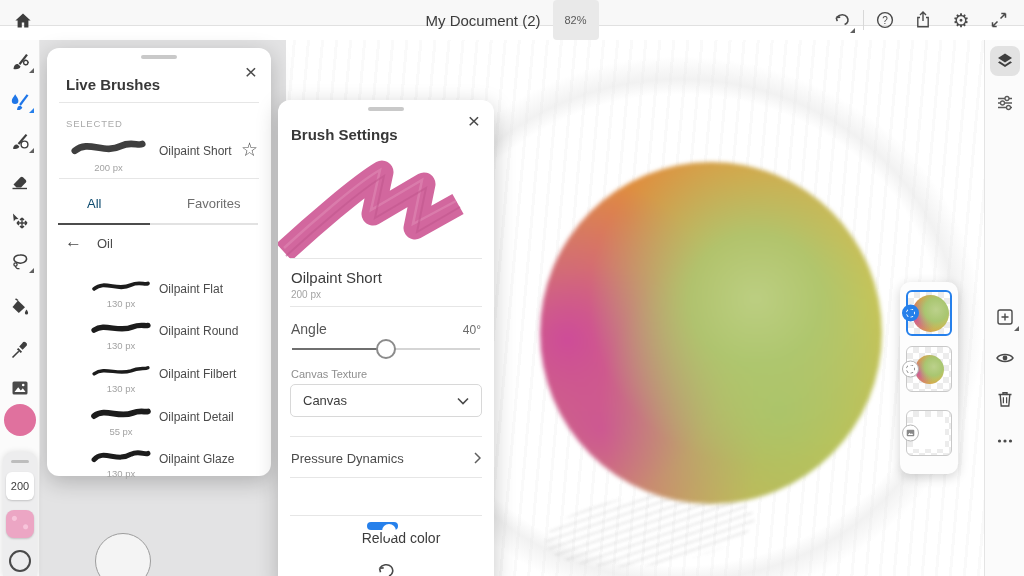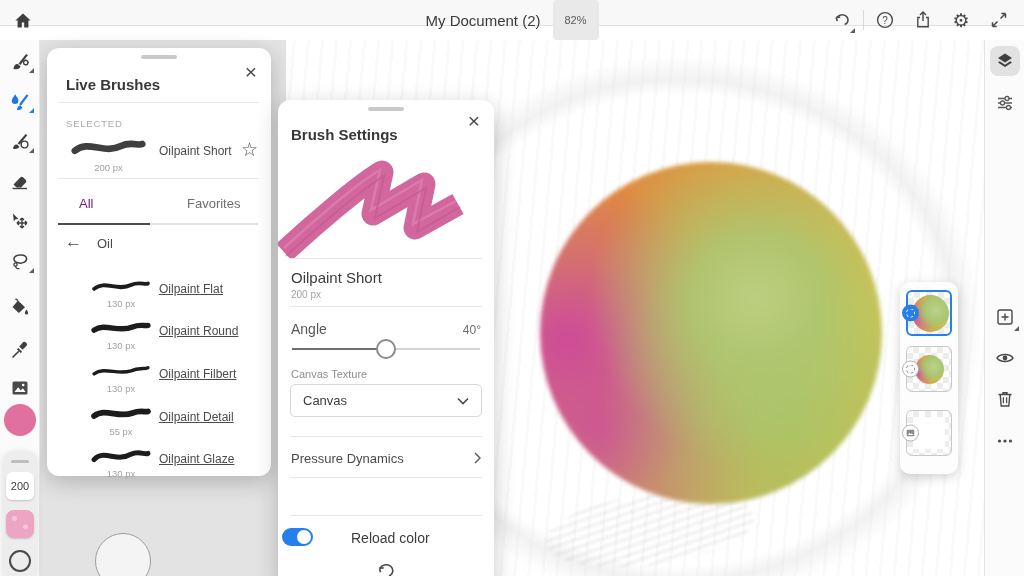--- a/index.html
+++ b/index.html
@@ -69,30 +69,30 @@
   .lb-panel { left:47px; top:48px; width:224px; height:428px; z-index:31; }
   .lb-panel .close-x { top:13px; right:14px; }
   .lb-title { position:absolute; top:28px; left:19px; font-size:15px; font-weight:700; color:#383838; }
   .lb-selected-heading { position:absolute; top:70px; left:19px; font-size:9.5px; letter-spacing:.8px; color:#ababab; }
   .lb-sel-stroke { position:absolute; left:24px; top:85px; }
   .lb-sel-size { position:absolute; left:24px; top:114px; width:75px; text-align:center; font-size:9.5px; color:#a3a3a3; }
   .lb-sel-name { position:absolute; left:112px; top:96px; font-size:12px; color:#4b4b4b; }
   .lb-star { position:absolute; right:13px; top:90px; font-size:19px; color:#4b4b4b; }
   .lb-div1 { top:130px; }
   .tab { position:absolute; top:148px; font-size:13px; }
-  .tab-all { left:32px; color:#701a75; }
+  .tab-all { left:40px; color:#0c4a6e; }
   .tab-fav { left:140px; color:#6e6e6e; }
   .tab-underline { position:absolute; top:175px; left:11px; right:13px; height:2px; background:#e2e2e2; }
   .tab-underline .active-seg { position:absolute; left:0; top:0; width:46%; height:2px; background:#4c4c4c; }
   .lb-back { position:absolute; left:18px; top:185px; font-size:17px; color:#4a4a4a; line-height:1; }
   .lb-cat { position:absolute; left:50px; top:188px; font-size:13px; color:#4b4b4b; }
   .brush-row { position:absolute; left:0; right:0; height:42px; }
   .brush-row .stroke { position:absolute; left:44px; top:4px; }
   .brush-row .bsize { position:absolute; left:44px; top:28px; width:60px; text-align:center; font-size:9.5px; color:#a3a3a3; }
-  .brush-row .bname { position:absolute; left:112px; top:12px; font-size:12px; color:#4b4b4b;text-decoration:underline; }
+  .brush-row .bname { position:absolute; left:112px; top:12px; font-size:12px; color:#4b4b4b; }
 
   
   .bs-panel { left:278px; top:100px; width:216px; height:490px; z-index:32; }
   .bs-panel .close-x { top:10px; right:14px; }
   .bs-title { position:absolute; top:26px; left:13px; font-size:15px; font-weight:700; color:#383838; }
   .bs-stroke { position:absolute; left:0px; top:52px; }
   .bs-div1 { top:158px; }
   .bs-name { position:absolute; left:13px; top:169px; font-size:15px; color:#3c3c3c; }
   .bs-size { position:absolute; left:13px; top:189px; font-size:10px; color:#a3a3a3; }
   .bs-div2 { top:206px; }
@@ -102,21 +102,21 @@
   .slider .fill { position:absolute; left:0; top:0; height:2px; width:50%; background:#6f6f6f; }
   .slider .thumb { position:absolute; left:50%; top:1px; transform:translate(-50%,-50%); width:20px; height:20px; border-radius:50%; background:#fff; border:2px solid #8b8b8b; }
   .bs-tex-label { position:absolute; left:13px; top:268px; font-size:11px; color:#8e8e8e; }
   .bs-dropdown { position:absolute; left:12px; right:12px; top:284px; height:33px; border:1px solid #d8d8d8; border-radius:5px; background:#fff; display:flex; align-items:center; padding:0 12px; }
   .bs-dropdown .dd-value { font-size:13px; color:#3c3c3c; flex:1; }
   .bs-div3 { top:336px; }
   .nav-row { position:absolute; left:0; right:0; height:38px; display:flex; align-items:center; padding:0 13px; }
   .nav-row .nav-label { flex:1; font-size:13px; color:#4b4b4b; }
   .row-pd { top:339px; } .bs-div4 { top:377px; }
   .row-vd { top:379px; } .bs-div5 { top:415px; }
-  .toggle-row { position:absolute; left:4px; right:12px; top:422px; height:24px; display:flex; align-items:flex-end; }
+  .toggle-row { position:absolute; left:4px; right:12px; top:422px; height:24px; display:flex; align-items:center;flex-direction:column; }
   .toggle { width:31px; height:18px; border-radius:9px; background:#2680eb; position:relative; }
   .toggle .knob { position:absolute; right:2px; top:2px; width:14px; height:14px; border-radius:50%; background:#fff; }
   .toggle-label { margin-left:38px; font-size:14px; color:#3c3c3c; }
   .bs-reset { position:absolute; left:50%; transform:translateX(-50%); top:460px; }
 
   
   .layers-float { position:absolute; left:900px; top:282px; width:58px; height:192px; background:#fdfdfd; border-radius:10px; box-shadow:0 3px 12px rgba(0,0,0,.18); z-index:20; }
   .layer-thumb { position:absolute; left:6px; width:46px; height:46px; border-radius:6px; border:1px solid #c9c9c9; overflow:hidden;
     background-image:conic-gradient(#ececec 25%, #fff 25% 50%, #ececec 50% 75%, #fff 75%); background-size:12px 12px; }
   .layer-thumb.selected { border:2px solid #2680eb; }

